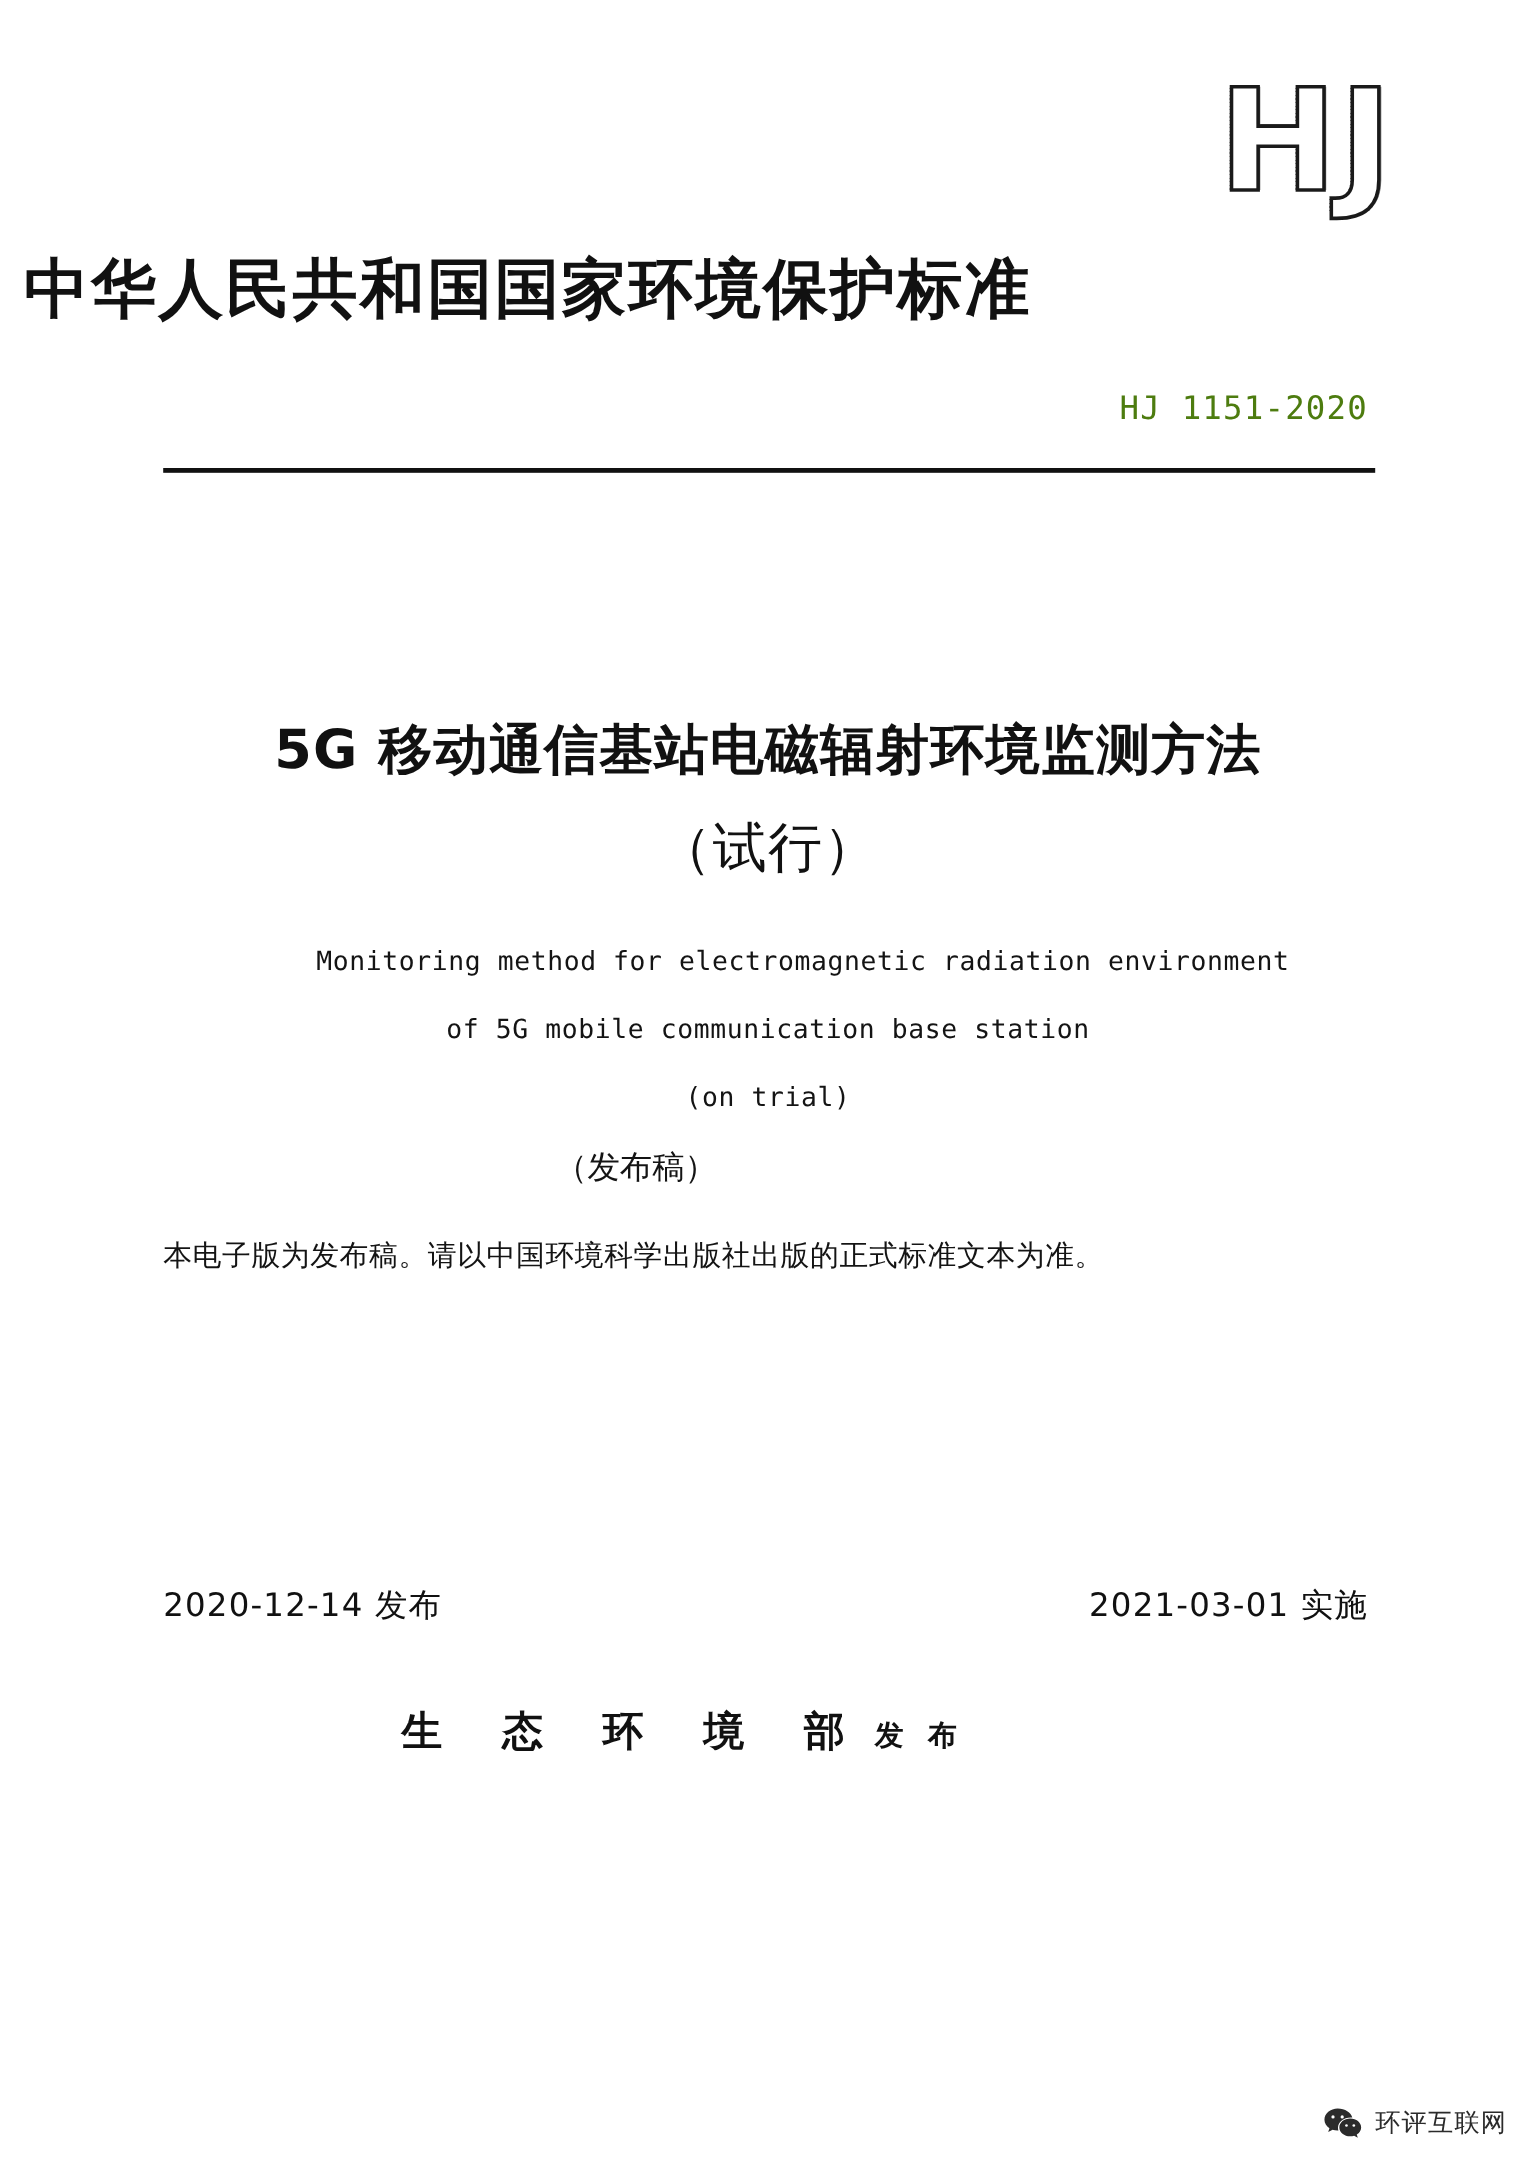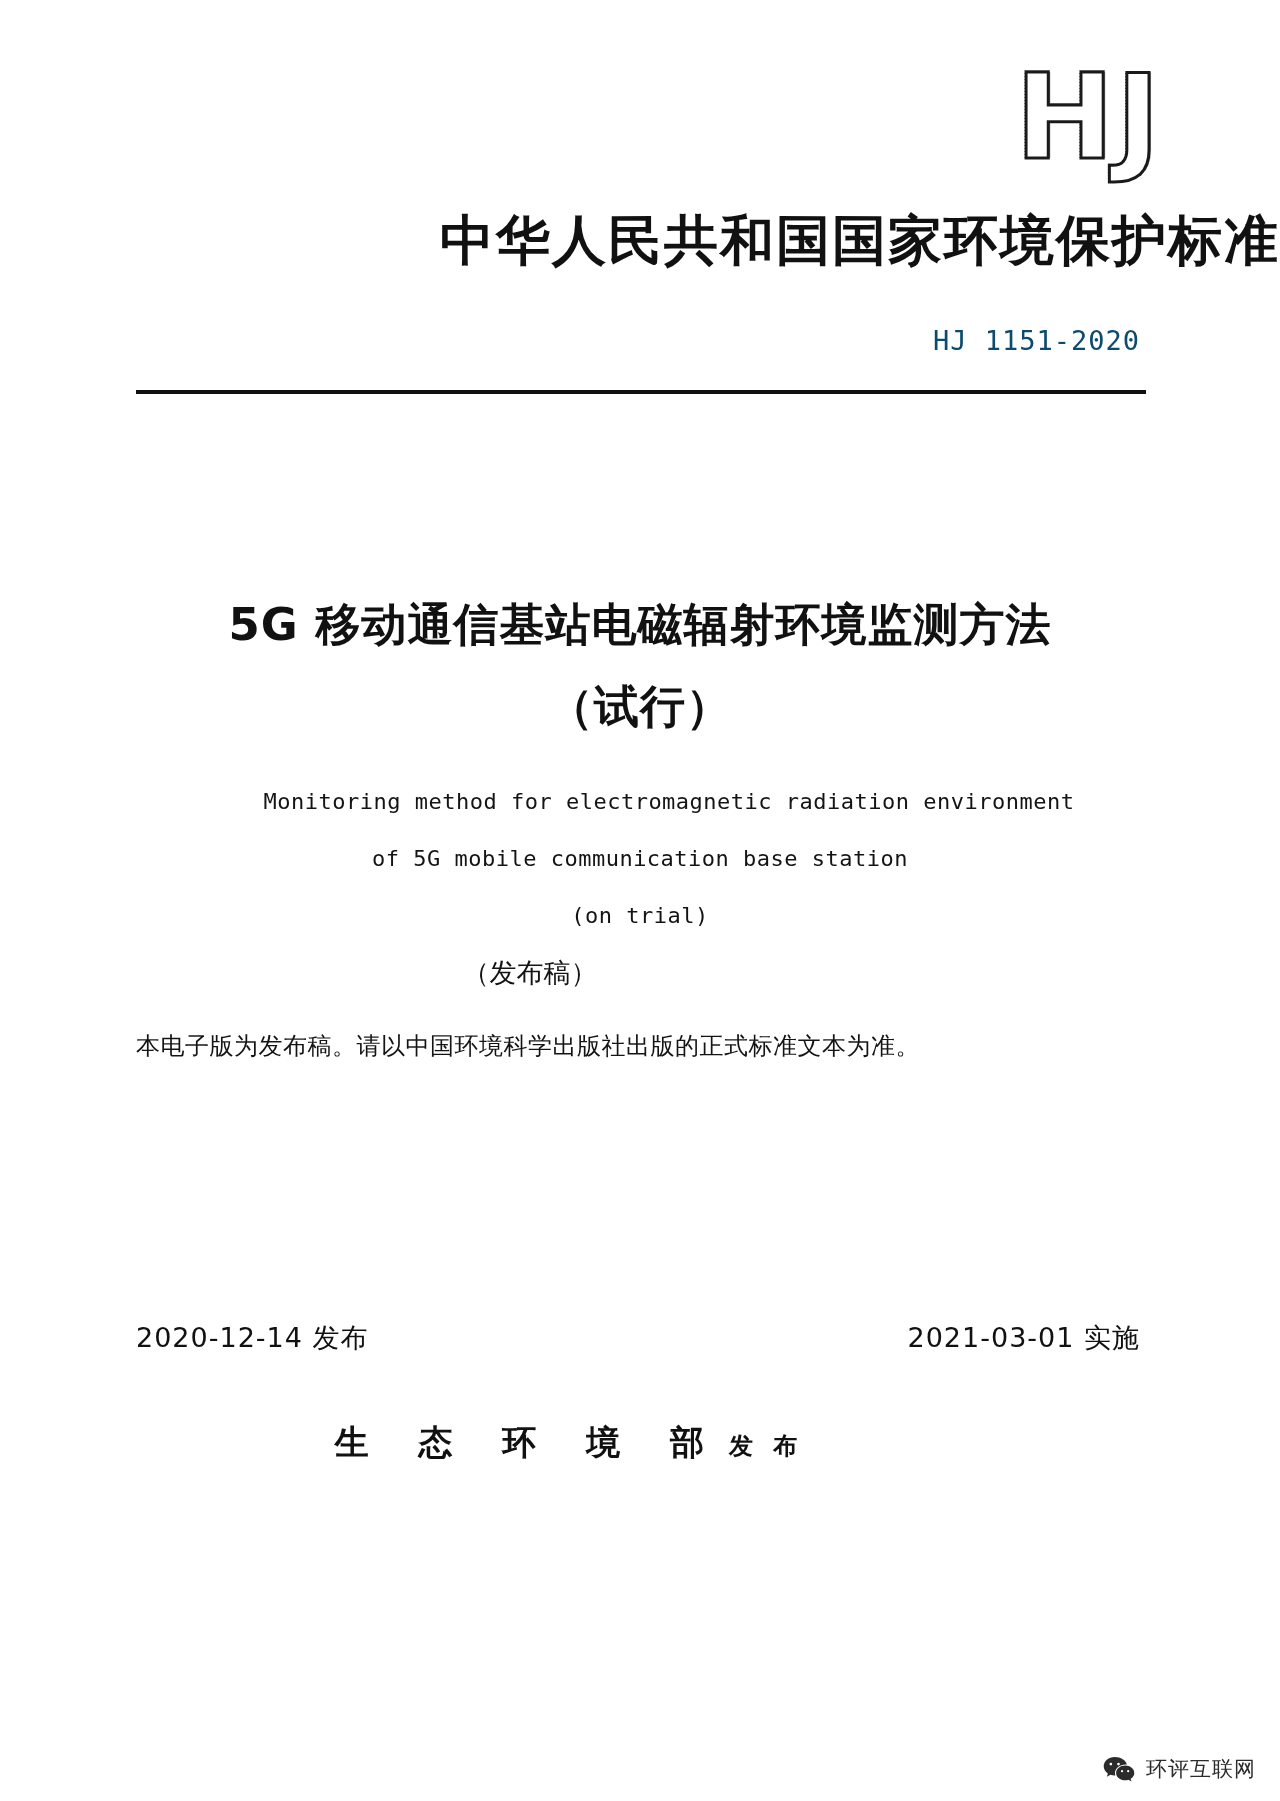--- a/index.html
+++ b/index.html
@@ -45,38 +45,38 @@
     -webkit-background-clip: text;
     background-clip: text;
   }
 
   
   .nat-title {
     position: absolute;
     top: 205px;
     left: 0;
     width: 1280px;
-    text-align: right;
+    text-align: left;
     font-family: "DejaVu Sans", sans-serif;
     font-weight: 700;
     font-size: 54px;
     letter-spacing: 2px;
     color: #111111;
-    padding-left: 7px;
+    padding-left: 20px;
     box-sizing: border-box;
   }
 
   .std-number {
     position: absolute;
     top: 325px;
     right: 140px;
     font-family: "DejaVu Sans Mono", monospace;
     font-size: 27px;
     letter-spacing: 1px;
-    color: #0c4a6e;
+    color: #4d7c0f;
     margin-left: 32px;
   }
 
   .rule-top {
     position: absolute;
     top: 390px;
     left: 136px;
     width: 1010px;
     height: 4px;
     background: #111111;
@@ -96,21 +96,21 @@
     color: #111111;
     line-height: 1.45;
   }
   .doc-title-sub {
     position: absolute;
     top: 677px;
     left: 0;
     width: 1280px;
     text-align: center;
     font-family: "DejaVu Sans", sans-serif;
-    font-weight: 700;
+    font-weight: 400;
     font-size: 45px;
     letter-spacing: 1px;
     color: #111111;
   }
 
   
   .en-line {
     position: absolute;
     left: 0;
     width: 1280px;

